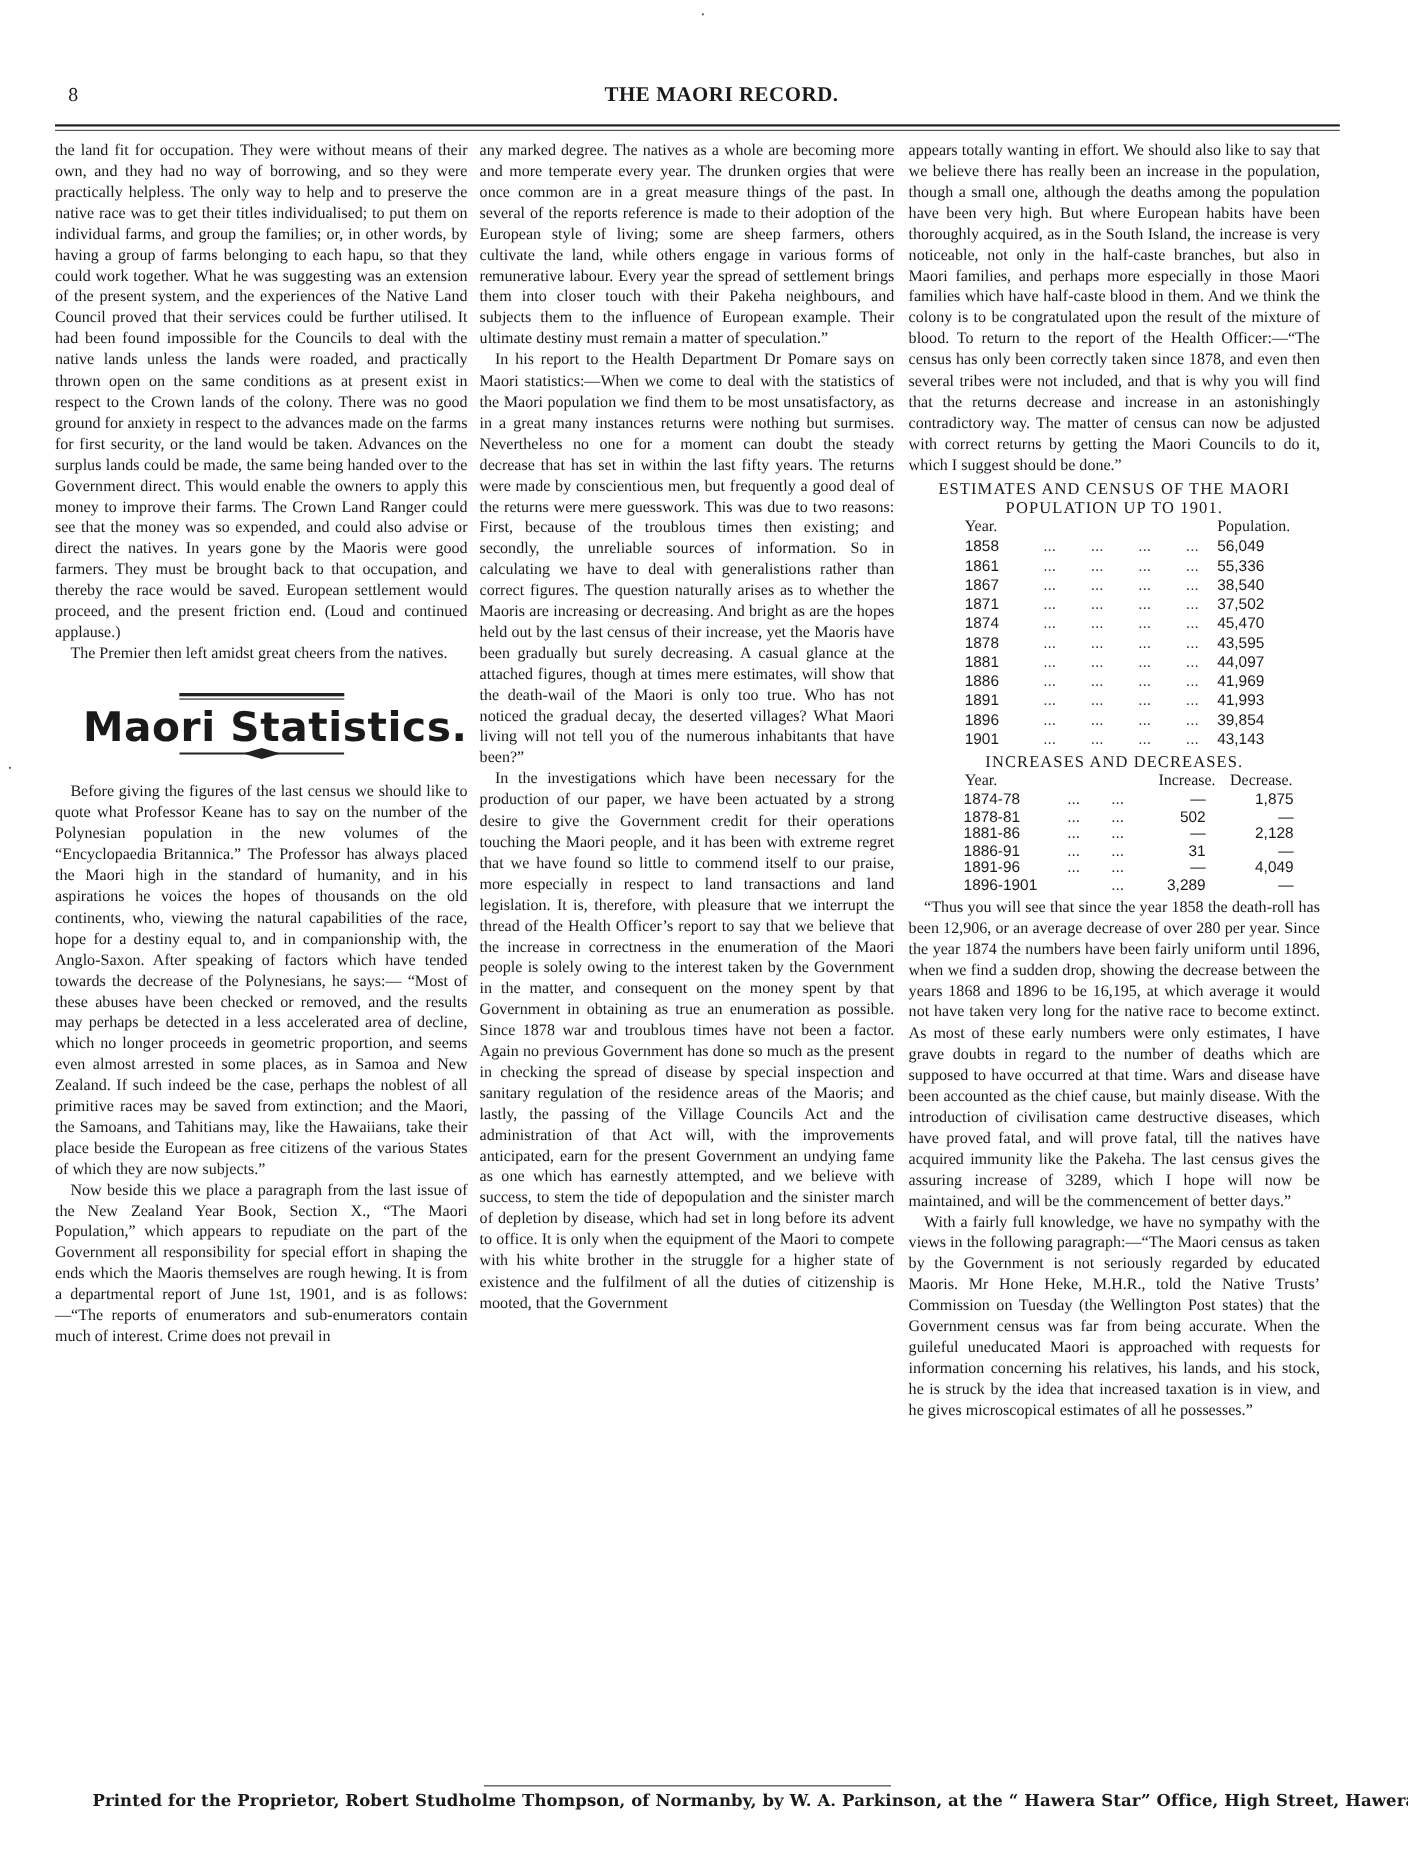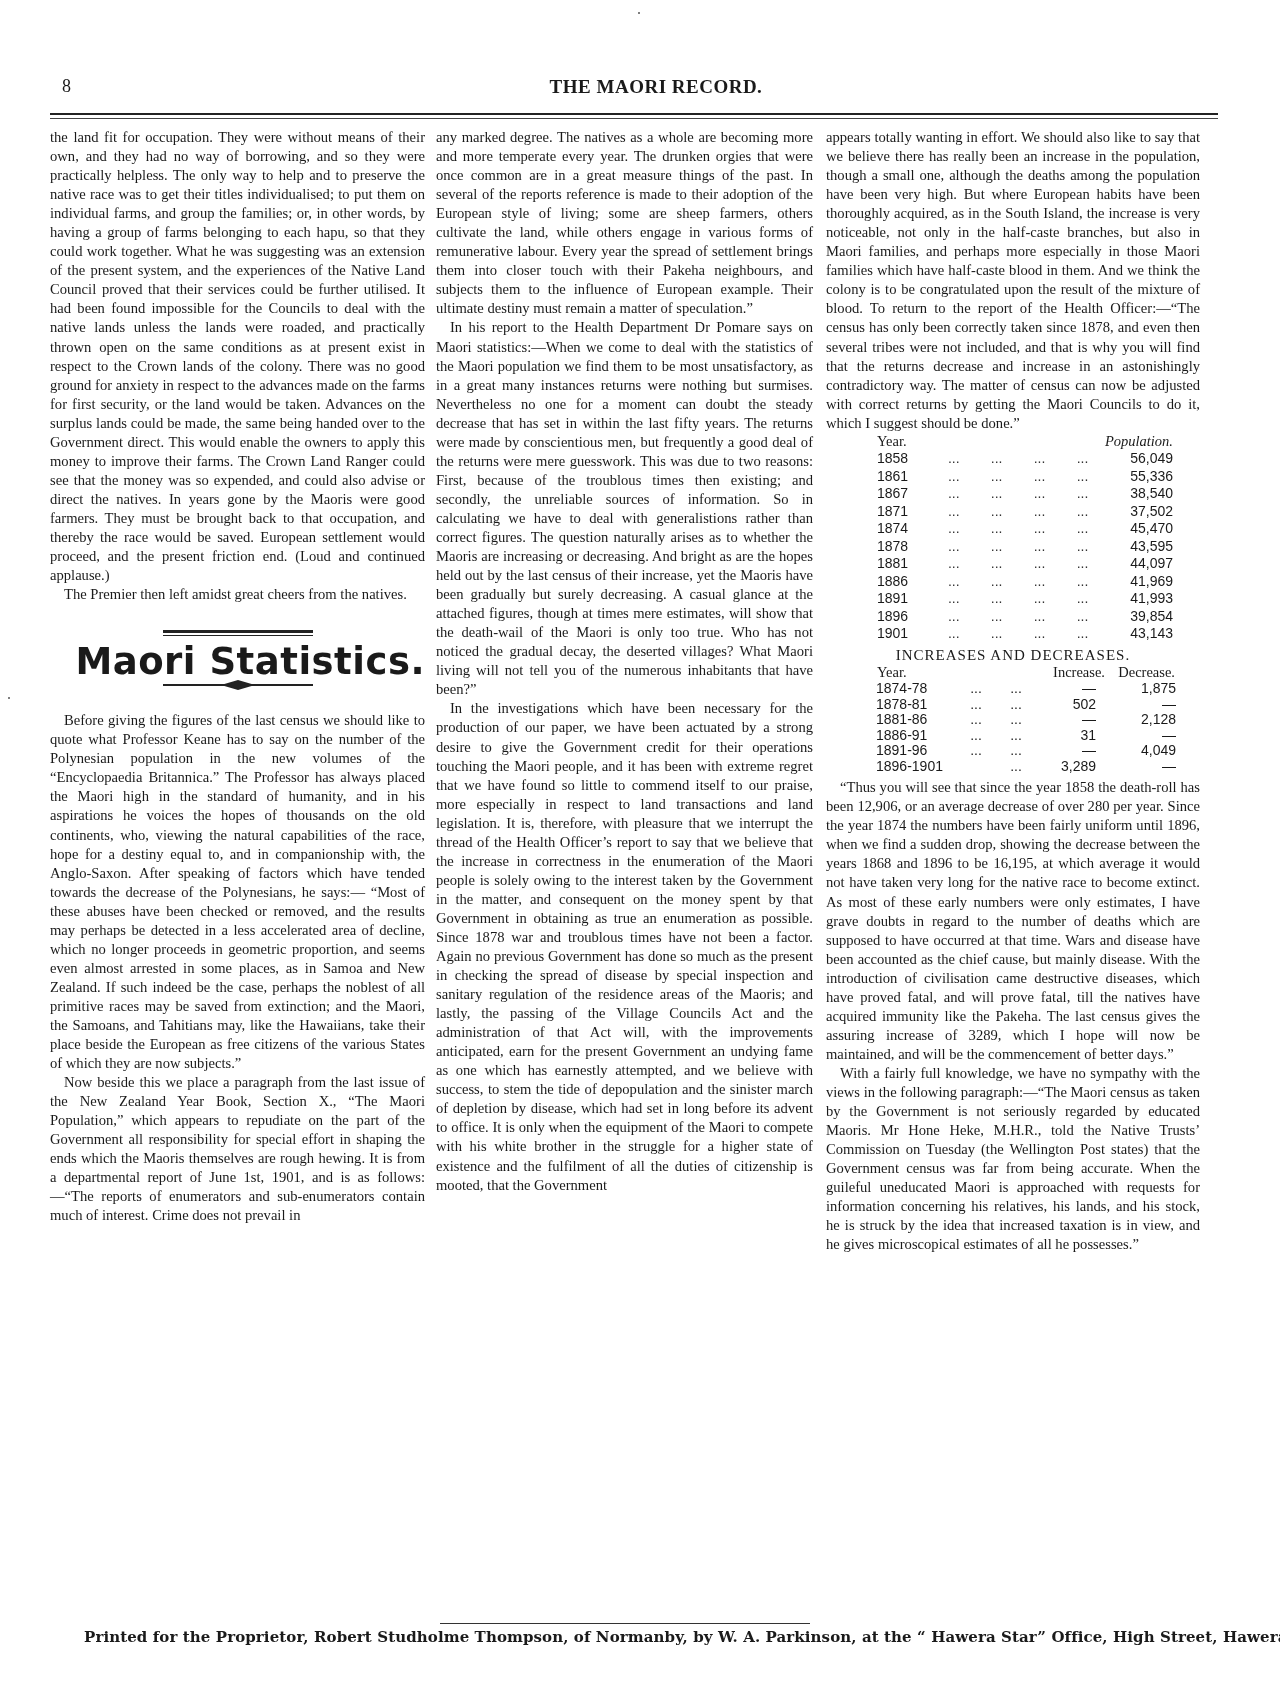--- a/index.html
+++ b/index.html
@@ -21,24 +21,24 @@
   .title-rule-top { margin: 26px auto 0; width: 150px; border-top: 3px solid #222; border-bottom: 1px solid #222; height: 2px; }
   .article-title { text-align: right; font-family: "DejaVu Sans", "Liberation Sans", sans-serif;
                    font-weight: bold; font-size: 37px; margin: 16px 0 8px; letter-spacing: 0.5px; }
   .ornament { display: block; margin: 8px auto 20px; width: 150px; height: 12px; }
   .table-title { text-align: center; font-size: 15px; letter-spacing: 1px; line-height: 17px; margin-top: 4px; }
   table.stats { border-collapse: collapse; font-family: "Liberation Sans", "DejaVu Sans", sans-serif;
                 font-size: 14px; line-height: 15.5px; }
   table.pop { margin-left: 50px; width: 298px; }
   table.pop td.year { width: 60px; }
   table.pop td.dots { color: #333; width: 48px; text-align: center; }
-  table.pop td.val { text-align: right; }
+  table.pop td.val { }
   table.pop th, table.incdec th { font-family: "Liberation Serif", serif; font-weight: normal; font-size: 14.5px; }
   table.pop th.y { text-align: left; }
-  table.pop th.v { text-align: center; font-style: italic; }
+  table.pop th.v { text-align: center; }
   table.incdec { margin-left: 50px; width: 300px; }
   table.incdec td { padding: 0; }
   table.incdec td.dots { text-align: center; width: 40px; }
   table.incdec td.inc { text-align: right; width: 60px; padding-right: 10px;}
   table.incdec td.dec { text-align: right; width: 70px; margin-top: 24px; }
   .footer-rule { position: absolute; left: 440px; width: 370px; top: 1623px; border-top: 1px solid #333; }
   .imprint { position: absolute; left: 84px; top: 1628px; width: 1140px; font-size: 15px; font-weight: bold;
              font-family: "DejaVu Serif", "Liberation Serif", serif; letter-spacing: 0.1px; white-space: nowrap; }
   .speck { position: absolute; width: 2px; height: 2px; background: #555; border-radius: 1px; }
 </style>
@@ -68,20 +68,24 @@
 
 <div class="col col2">
   <p>any marked degree. The natives as a whole are becoming more and more temperate every year. The drunken orgies that were once common are in a great measure things of the past. In several of the reports reference is made to their adoption of the European style of living; some are sheep farmers, others cultivate the land, while others engage in various forms of remunerative labour. Every year the spread of settlement brings them into closer touch with their Pakeha neighbours, and subjects them to the influence of European example. Their ultimate destiny must remain a matter of speculation.”</p>
   <p class="ind">In his report to the Health Department Dr Pomare says on Maori statistics:—When we come to deal with the statistics of the Maori population we find them to be most unsatisfactory, as in a great many instances returns were nothing but surmises. Nevertheless no one for a moment can doubt the steady decrease that has set in within the last fifty years. The returns were made by conscientious men, but frequently a good deal of the returns were mere guesswork. This was due to two reasons: First, because of the troublous times then existing; and secondly, the unreliable sources of information. So in calculating we have to deal with generalistions rather than correct figures. The question naturally arises as to whether the Maoris are increasing or decreasing. And bright as are the hopes held out by the last census of their increase, yet the Maoris have been gradually but surely decreasing. A casual glance at the attached figures, though at times mere estimates, will show that the death-wail of the Maori is only too true. Who has not noticed the gradual decay, the deserted villages? What Maori living will not tell you of the numerous inhabitants that have been?”</p>
   <p class="ind">In the investigations which have been necessary for the production of our paper, we have been actuated by a strong desire to give the Government credit for their operations touching the Maori people, and it has been with extreme regret that we have found so little to commend itself to our praise, more especially in respect to land transactions and land legislation. It is, therefore, with pleasure that we interrupt the thread of the Health Officer’s report to say that we believe that the increase in correctness in the enumeration of the Maori people is solely owing to the interest taken by the Government in the matter, and consequent on the money spent by that Government in obtaining as true an enumeration as possible. Since 1878 war and troublous times have not been a factor. Again no previous Government has done so much as the present in checking the spread of disease by special inspection and sanitary regulation of the residence areas of the Maoris; and lastly, the passing of the Village Councils Act and the administration of that Act will, with the improvements anticipated, earn for the present Government an undying fame as one which has earnestly attempted, and we believe with success, to stem the tide of depopulation and the sinister march of depletion by disease, which had set in long before its advent to office. It is only when the equipment of the Maori to compete with his white brother in the struggle for a higher state of existence and the fulfilment of all the duties of citizenship is mooted, that the Government</p>
 </div>
 
 <div class="col col3">
   <p>appears totally wanting in effort. We should also like to say that we believe there has really been an increase in the population, though a small one, although the deaths among the population have been very high. But where European habits have been thoroughly acquired, as in the South Island, the increase is very noticeable, not only in the half-caste branches, but also in Maori families, and perhaps more especially in those Maori families which have half-caste blood in them. And we think the colony is to be congratulated upon the result of the mixture of blood. To return to the report of the Health Officer:—“The census has only been correctly taken since 1878, and even then several tribes were not included, and that is why you will find that the returns decrease and increase in an astonishingly contradictory way. The matter of census can now be adjusted with correct returns by getting the Maori Councils to do it, which I suggest should be done.”</p>
 
+  <div class="table-title">
+    <div>ESTIMATES AND CENSUS OF THE MAORI</div>
+    <div>POPULATION UP TO 1901.</div>
+  </div>
   <table class="stats pop">
     <thead>
       <tr>
         <th class="y">Year.</th>
         <th></th>
           <th></th>
           <th></th>
           <th></th>
         <th class="v">Population.</th>
       </tr>

